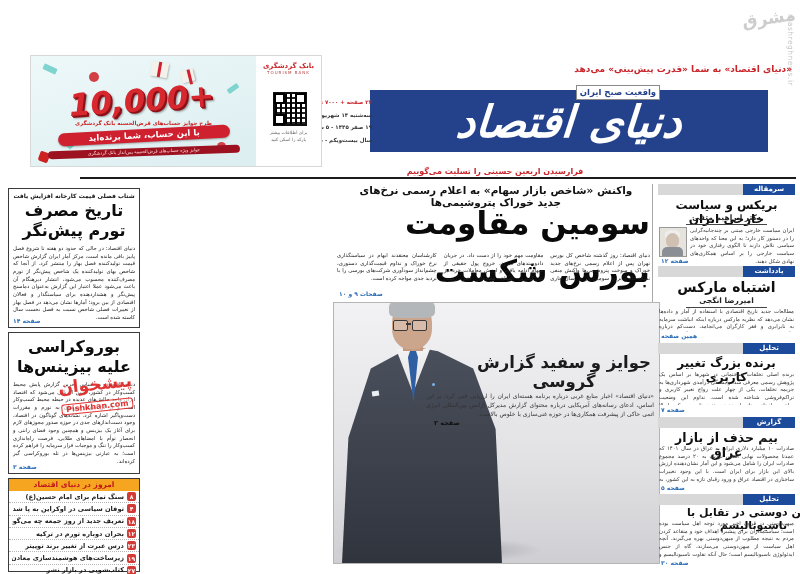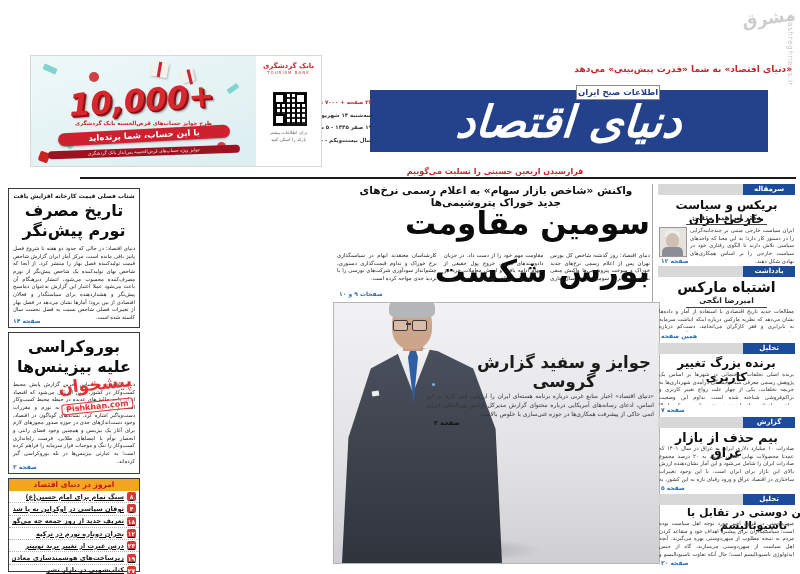--- a/index.html
+++ b/index.html
@@ -90,21 +90,21 @@
   .ltitle{position:absolute;left:2px;width:126px;text-align:center;font-size:16px;font-weight:bold;color:#0d0d0d;}
   .lbody{position:absolute;left:4px;width:122px;font-size:5.3px;line-height:1.45;color:#222;}
   .ltag{position:absolute;left:4px;bottom:3px;font-size:6px;font-weight:bold;color:#2a6db5;}
   .stamp{left:48px;top:374px;width:96px;text-align:center;color:#e02424;transform:rotate(-6deg);z-index:6;opacity:.92;}
   .stamp-fa{font-size:17px;font-weight:bold;text-shadow:0 0 2px rgba(255,255,255,.8);}
   .stamp-en{display:inline-block;border:1.5px solid #e02424;border-radius:3px;padding:0 4px;
     font-size:8px;font-weight:bold;background:rgba(255,255,255,.6);}
   .todaybox{left:8px;top:478px;width:130px;height:92px;border:1.5px solid #3a3a3a;background:#fff;}
   .today-hdr{height:12px;background:#f5a51f;color:#c1161c;font-size:7.5px;font-weight:bold;
     text-align:center;line-height:12px;}
-  .trow{display:flex;align-items:center;height:11.3px;border-bottom:1px dotted #b5b5b5;padding:0 3px;gap:3px;text-decoration:underline;}
+  .trow{display:flex;align-items:center;height:11.3px;border-bottom:1px dotted #b5b5b5;padding:0 3px;gap:3px;}
   .trow:last-child{border-bottom:none;}
   .tnum{flex:0 0 9px;width:9px;height:9px;background:#d43a35;color:#fff;font-size:6px;font-weight:bold;
     text-align:center;line-height:9.5px;border-radius:2px;}
   .tlabel{font-size:6.6px;font-weight:bold;color:#1d1d1d;white-space:nowrap;overflow:hidden;}
   
   .badge-row{left:658px;width:137px;height:11px;display:flex;}
   .graybar{flex:1;background:#d8d8d8;height:100%;}
   .badge{width:52px;background:#1d4b9b;color:#fff;font-size:7px;font-weight:bold;text-align:center;line-height:11px;}
   .sec-title{left:658px;width:137px;text-align:center;font-weight:bold;color:#101010;}
   .sec-author{left:686px;width:81px;text-align:center;font-size:7.5px;font-weight:bold;color:#222;
@@ -122,21 +122,21 @@
 </style>
 </head>
 <body>
 
 <div id="page">
 
   <div class="abs wm-logo">مشرق</div>
   <div class="abs wm-url">mashreghnews.ir</div>
 
   <div class="abs tagline rtl">«دنیای اقتصاد» به شما «قدرت پیش‌بینی» می‌دهد</div>
-  <div class="abs morning-badge rtl">اطلاعات صبح ایران</div>
+  <div class="abs morning-badge rtl">واقعیت صبح ایران</div>
   <div class="abs band">
     <div class="band-title rtl">دنیای اقتصاد</div>
   </div>
   <div class="abs dateline">
     <div class="red">۲۲ صفحه + ۷۰۰۰ تومان</div>
     <div>سه‌شنبه ۱۴ شهریور ماه ۱۴۰۲</div>
     <div>۱۹ صفر ۱۴۴۵ - ۵ سپتامبر ۲۰۲۳</div>
     <div>سال بیست‌ویکم - شماره ۵۸۱۹</div>
   </div>
   <div class="abs condolence rtl">فرارسیدن اربعین حسینی را تسلیت می‌گوییم</div>

